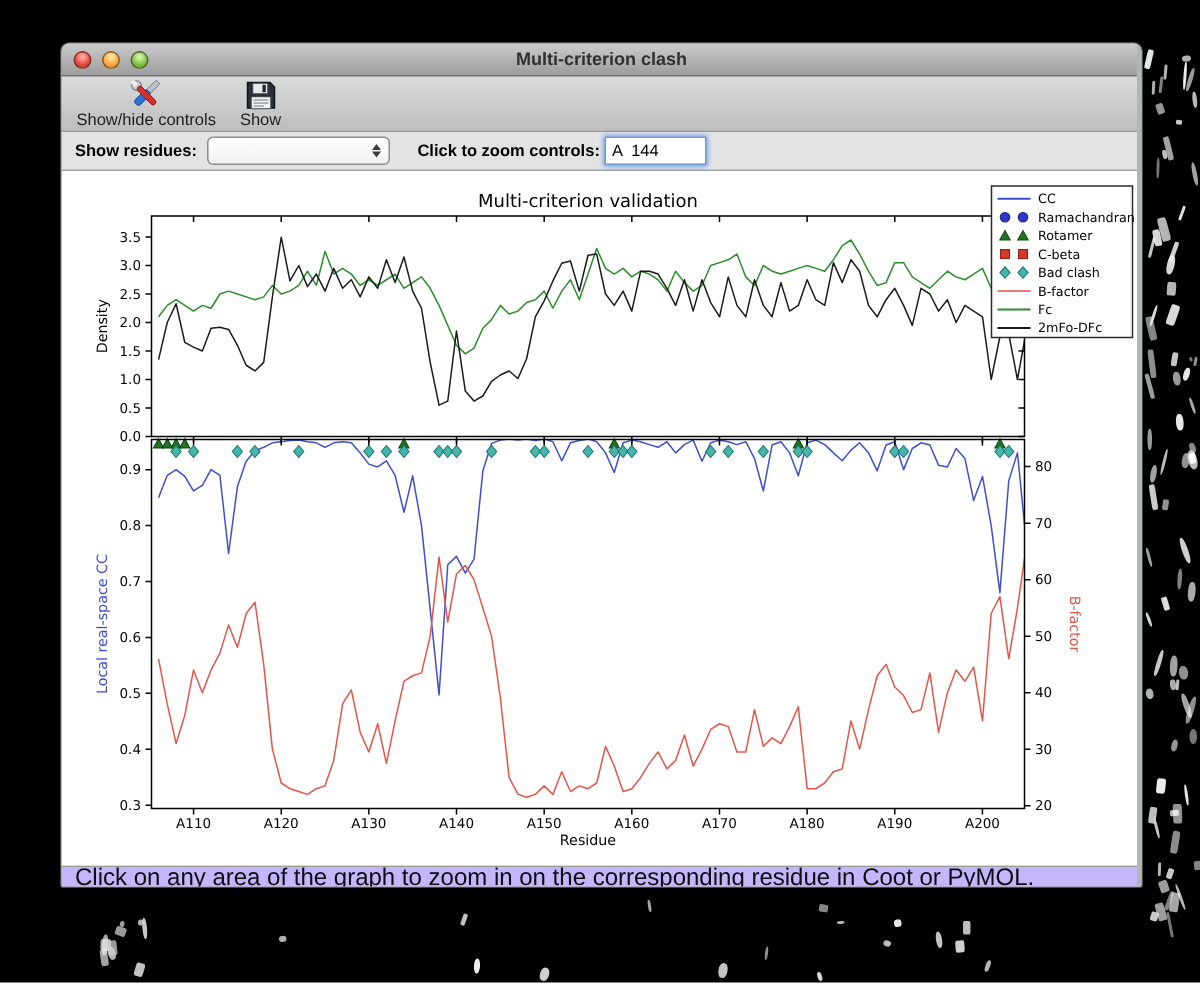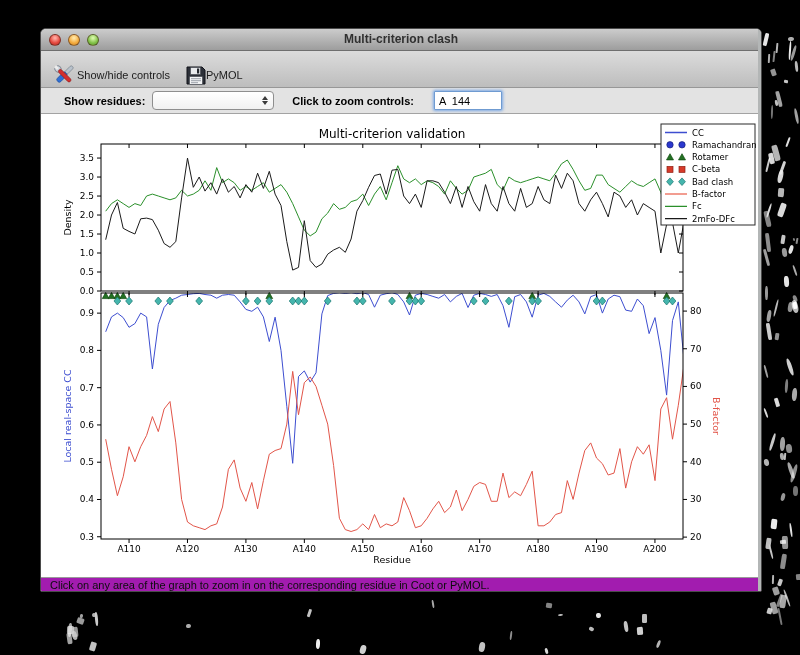--- a/index.html
+++ b/index.html
@@ -20,49 +20,49 @@
   .light{width:12px;height:12px;border-radius:50%;box-sizing:border-box;border:1px solid rgba(60,30,20,.55);}
   .light.red{background:radial-gradient(circle at 50% 30%,#ffa79e 10%,#e3463c 60%,#b5352c);}
   .light.yellow{background:radial-gradient(circle at 50% 30%,#ffe3a0 10%,#f3a93b 60%,#c9882b);}
   .light.green{background:radial-gradient(circle at 50% 30%,#d2f4a2 10%,#7fbf45 60%,#639a33);}
   .title{text-align:center;line-height:21px;font-size:12px;font-weight:bold;color:#303030;}
   .toolbar{
     height:37px;background:linear-gradient(#dcdcdc,#bdbdbd);
     border-bottom:1px solid #979797;box-sizing:border-box;
     display:flex;align-items:flex-end;gap:16px;padding:0 0 1px 10px;
   }
-  .tool-btn{display:flex;flex-direction:row;align-items:center;cursor:default;}
+  .tool-btn{display:flex;flex-direction:column;align-items:center;cursor:default;}
   .tool-btn .ticon{height:22px;display:flex;align-items:center;justify-content:center;}
   .tool-btn .tlabel{font-size:11px;color:#1c1c1c;line-height:12px;white-space:nowrap;}
   .controls{
     height:26px;background:#e3e3e3;border-bottom:1px solid #a3a3a3;box-sizing:border-box;
-    display:flex;align-items:center;padding-left:23px;font-size:11px;color:#000;
+    display:flex;align-items:center;padding-left:9px;font-size:11px;color:#000;
   }
   .ctl-label{font-weight:bold;white-space:pre;}
   .combo{
     margin-left:7px;width:122px;height:19px;border:1px solid #8e8e8e;border-radius:4px;
     background:linear-gradient(#ffffff,#f1f1f1);display:flex;align-items:center;
     padding:0 3px 0 8px;box-sizing:border-box;font-size:11px;
   }
   .combo .combo-value{flex:1;white-space:pre;margin-top:44px;}
   .stepper{display:flex;flex-direction:column;align-items:center;justify-content:center;gap:1px;width:11px;}
   .stepper span{width:0;height:0;border-left:3.5px solid transparent;border-right:3.5px solid transparent;}
   .stepper .up{border-bottom:4px solid #3a3a3a;}
   .stepper .dn{border-top:4px solid #3a3a3a;}
   .zoom-input{
-    margin-left:20px;width:62px;height:17px;border:1px solid #6f9bd1;border-radius:1px;
+    margin-left:3px;width:62px;height:17px;border:1px solid #6f9bd1;border-radius:1px;
     box-shadow:0 0 3px 1px rgba(90,150,230,.75);font-size:11px;
     font-family:"Liberation Sans",sans-serif;padding:0 0 0 4px;white-space:pre;
   }
   .gap1{width:18px;}
   .content{height:463px;background:#ffffff;position:relative;}
   .edge-strip{position:absolute;right:0;top:0;bottom:0;width:3px;background:#b3b6b6;z-index:6;}
   .statusbar{
-    height:16px;background:#a21caf;border-top:1px solid #9a9a9a;box-sizing:border-box;
-    font-size:11px;line-height:15px;padding-left:9px;color:#0d0d0d;
+    height:16px;background:#c4b5fd;border-top:1px solid #9a9a9a;box-sizing:border-box;
+    font-size:16px;line-height:15px;padding-left:9px;color:#0d0d0d;
   }
   svg text{font-family:"DejaVu Sans",sans-serif;}
   .artifact{position:absolute;pointer-events:none;}
 </style>
 </head>
 <body>
 
 <div class="window">
 
   <div class="titlebar">
@@ -96,21 +96,21 @@
         <svg width="20" height="21" viewBox="0 0 20 21">
           <path d="M1 2 h15 l3 3 v14 h-18 z" fill="#2c3038" stroke="#101318" stroke-width="1"></path>
           <rect x="4.5" y="2.5" width="10" height="7" rx="0.5" fill="#e8eaec" stroke="#3a3e46" stroke-width="0.6"></rect>
           <rect x="11" y="3.5" width="2.2" height="5" fill="#23262c"></rect>
           <rect x="3.5" y="11.5" width="13" height="8" rx="0.5" fill="#f2f3f4" stroke="#3a3e46" stroke-width="0.6"></rect>
           <rect x="5" y="13.2" width="10" height="1" fill="#9aa0a8"></rect>
           <rect x="5" y="15.2" width="10" height="1" fill="#9aa0a8"></rect>
           <rect x="5" y="17.2" width="7" height="1" fill="#9aa0a8"></rect>
         </svg>
       </div>
-      <div class="tlabel">PyMOL</div>
+      <div class="tlabel">Show</div>
     </div>
   </div>
 
   <div class="controls">
     <span class="ctl-label">Show residues:</span>
     <div class="combo">
       <span class="combo-value">A 106 - 205</span>
       <span class="stepper">
           <span class="up"></span>
           <span class="dn"></span>

